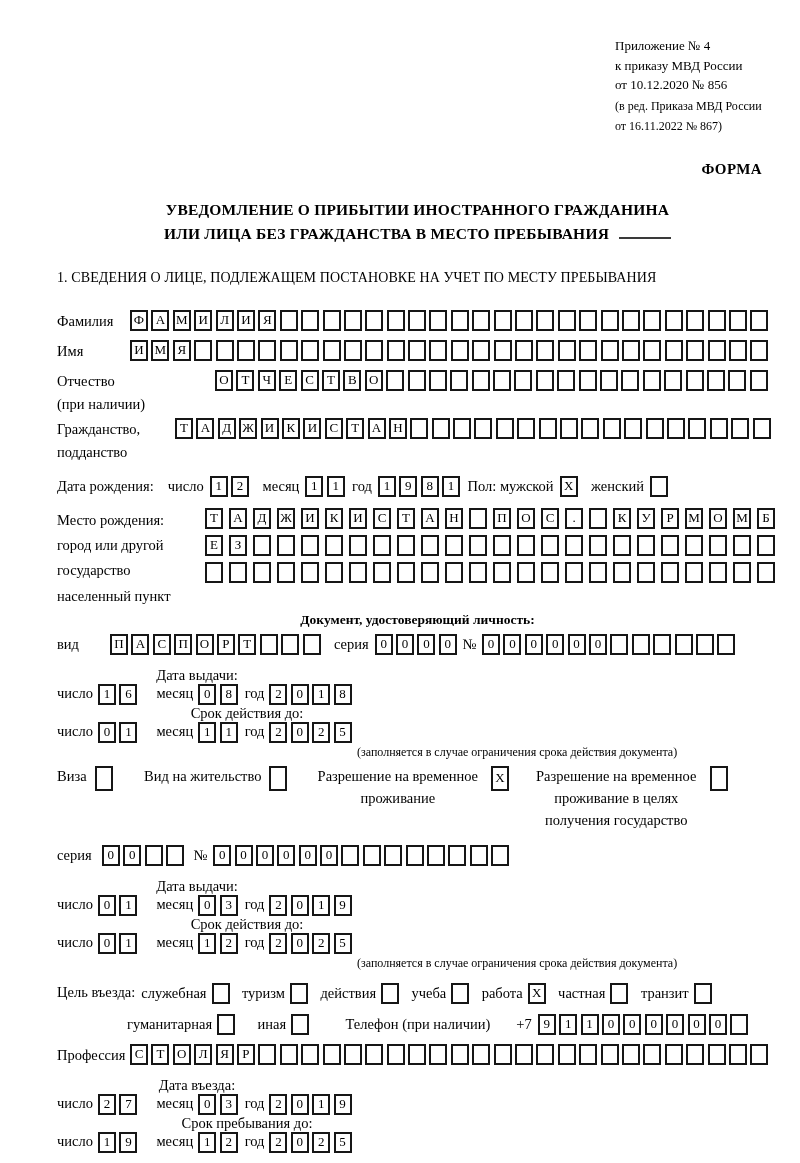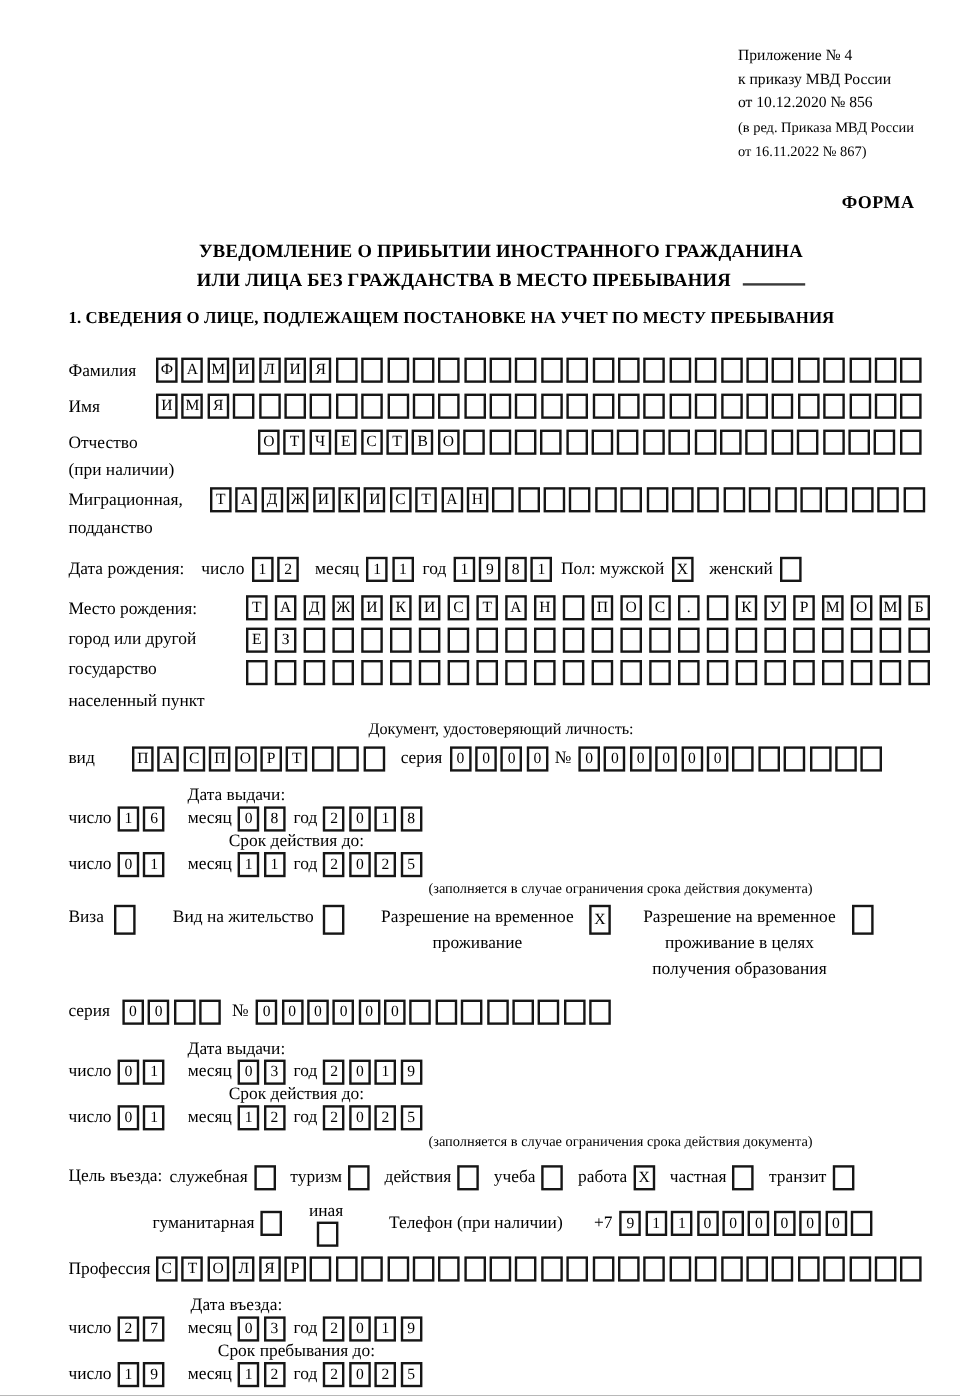--- a/index.html
+++ b/index.html
@@ -7,21 +7,21 @@
   .page {
     width:800px; height:1163px; margin:0 auto; background:#ffffff;
     font-family:"Liberation Serif", serif; color:#000;
     padding:36px 22px 0 57px; overflow:hidden; position:relative;
   }
   .refblock { margin-left:558px; width:205px; font-size:13px; line-height:1.5; }
   .refblock .sub { font-size:12px; margin-top:2px; }
   .forma { text-align:right; font-weight:bold; font-size:15px; margin:26px 16px 0 0; letter-spacing:0.4px; }
   .title { text-align:center; font-weight:bold; font-size:15.5px; margin-top:20px; line-height:1.55; letter-spacing:0.2px; }
   .blankline { display:inline-block; width:52px; border-bottom:2px solid #3a3a3a; margin-left:10px; vertical-align:baseline; }
-  .sec { font-weight:bold; font-size:14px; margin-top:12px; letter-spacing:0.1px; }
+  .sec { font-weight:normal; font-size:14px; margin-top:24px; letter-spacing:0.1px; }
 
   .row { display:flex; align-items:flex-start; margin-top:7px; }
   .lbl { font-size:14.5px; line-height:1.6; flex-shrink:0; }
   .cells { white-space:nowrap; display:inline-block; }
   .cell {
     display:inline-block; width:18px; height:21px; border:2px solid #161616;
     margin-right:3.4px; text-align:center; font-size:13px; line-height:16px;
     vertical-align:middle;
   }
   .cells.sparse .cell { margin-right:6px; }
@@ -88,21 +88,21 @@
   <div class="row">
     <div class="lbl" style="width:158px;">
       <div>Отчество</div>
       <div>(при наличии)</div>
     </div>
     <div class="cells"><span class="cell">О</span><span class="cell">Т</span><span class="cell">Ч</span><span class="cell">Е</span><span class="cell">С</span><span class="cell">Т</span><span class="cell">В</span><span class="cell">О</span><span class="cell"></span><span class="cell"></span><span class="cell"></span><span class="cell"></span><span class="cell"></span><span class="cell"></span><span class="cell"></span><span class="cell"></span><span class="cell"></span><span class="cell"></span><span class="cell"></span><span class="cell"></span><span class="cell"></span><span class="cell"></span><span class="cell"></span><span class="cell"></span><span class="cell"></span><span class="cell"></span></div>
   </div>
 
   <div class="row" style="margin-top:2px;">
     <div class="lbl" style="width:118px;">
-      <div>Миграционная,</div>
+      <div>Гражданство,</div>
       <div>подданство</div>
     </div>
     <div class="cells"><span class="cell">Т</span><span class="cell">А</span><span class="cell">Д</span><span class="cell">Ж</span><span class="cell">И</span><span class="cell">К</span><span class="cell">И</span><span class="cell">С</span><span class="cell">Т</span><span class="cell">А</span><span class="cell">Н</span><span class="cell"></span><span class="cell"></span><span class="cell"></span><span class="cell"></span><span class="cell"></span><span class="cell"></span><span class="cell"></span><span class="cell"></span><span class="cell"></span><span class="cell"></span><span class="cell"></span><span class="cell"></span><span class="cell"></span><span class="cell"></span><span class="cell"></span><span class="cell"></span><span class="cell"></span></div>
   </div>
 
   <div class="row" style="margin-top:9px; align-items:center;">
     <span class="lbl">Дата рождения:</span>
     <span class="inlbl" style="margin-left:14px;">число</span>
     <span class="cells"><span class="cell">1</span><span class="cell">2</span></span>
     <span class="inlbl">месяц</span>
@@ -122,21 +122,21 @@
       <div>государство</div>
       <div>населенный пункт</div>
     </div>
     <div>
       <div class="cells sparse" style="display:block; margin-bottom:6px;"><span class="cell">Т</span><span class="cell">А</span><span class="cell">Д</span><span class="cell">Ж</span><span class="cell">И</span><span class="cell">К</span><span class="cell">И</span><span class="cell">С</span><span class="cell">Т</span><span class="cell">А</span><span class="cell">Н</span><span class="cell"></span><span class="cell">П</span><span class="cell">О</span><span class="cell">С</span><span class="cell">.</span><span class="cell"></span><span class="cell">К</span><span class="cell">У</span><span class="cell">Р</span><span class="cell">М</span><span class="cell">О</span><span class="cell">М</span><span class="cell">Б</span></div>
       <div class="cells sparse" style="display:block; margin-bottom:6px;"><span class="cell">Е</span><span class="cell">З</span><span class="cell"></span><span class="cell"></span><span class="cell"></span><span class="cell"></span><span class="cell"></span><span class="cell"></span><span class="cell"></span><span class="cell"></span><span class="cell"></span><span class="cell"></span><span class="cell"></span><span class="cell"></span><span class="cell"></span><span class="cell"></span><span class="cell"></span><span class="cell"></span><span class="cell"></span><span class="cell"></span><span class="cell"></span><span class="cell"></span><span class="cell"></span><span class="cell"></span></div>
       <div class="cells sparse" style="display:block;"><span class="cell"></span><span class="cell"></span><span class="cell"></span><span class="cell"></span><span class="cell"></span><span class="cell"></span><span class="cell"></span><span class="cell"></span><span class="cell"></span><span class="cell"></span><span class="cell"></span><span class="cell"></span><span class="cell"></span><span class="cell"></span><span class="cell"></span><span class="cell"></span><span class="cell"></span><span class="cell"></span><span class="cell"></span><span class="cell"></span><span class="cell"></span><span class="cell"></span><span class="cell"></span><span class="cell"></span></div>
     </div>
   </div>
 
-  <div style="text-align:center; font-weight:normal; font-size:13.5px; margin-top:3px;">Документ, удостоверяющий личность:</div>
+  <div style="text-align:center; font-weight:bold; font-size:13.5px; margin-top:3px;">Документ, удостоверяющий личность:</div>
 
   <div class="row" style="margin-top:4px; align-items:center;">
     <span class="lbl" style="width:53px;">вид</span>
     <span class="cells"><span class="cell">П</span><span class="cell">А</span><span class="cell">С</span><span class="cell">П</span><span class="cell">О</span><span class="cell">Р</span><span class="cell">Т</span><span class="cell"></span><span class="cell"></span><span class="cell"></span></span>
     <span class="inlbl">серия</span>
     <span class="cells"><span class="cell">0</span><span class="cell">0</span><span class="cell">0</span><span class="cell">0</span></span>
     <span class="inlbl" style="margin-left:2px;">№</span>
     <span class="cells"><span class="cell">0</span><span class="cell">0</span><span class="cell">0</span><span class="cell">0</span><span class="cell">0</span><span class="cell">0</span><span class="cell"></span><span class="cell"></span><span class="cell"></span><span class="cell"></span><span class="cell"></span><span class="cell"></span></span>
   </div>
 
@@ -168,21 +168,21 @@
     </div>
     <div class="perm-item" style="margin-left:28px;">
       <div class="perm-lbl">Вид на жительство</div>
       <span class="cells big"><span class="cell"></span></span>
     </div>
     <div class="perm-item" style="margin-left:22px;">
       <div class="perm-lbl c" style="width:170px;">Разрешение на временное проживание</div>
       <span class="cells big"><span class="cell">X</span></span>
     </div>
     <div class="perm-item" style="margin-left:18px;">
-      <div class="perm-lbl c" style="width:172px;">Разрешение на временное проживание в целях получения образования</div>
+      <div class="perm-lbl c" style="width:172px;">Разрешение на временное проживание в целях получения государство</div>
       <span class="cells big"><span class="cell"></span></span>
     </div>
   </div>
 
   <div class="row" style="margin-top:12px; align-items:center;">
     <span class="lbl">серия</span>
     <span class="cells" style="margin-left:10px;"><span class="cell">0</span><span class="cell">0</span><span class="cell"></span><span class="cell"></span></span>
     <span class="inlbl" style="margin-left:6px;">№</span>
     <span class="cells"><span class="cell">0</span><span class="cell">0</span><span class="cell">0</span><span class="cell">0</span><span class="cell">0</span><span class="cell">0</span><span class="cell"></span><span class="cell"></span><span class="cell"></span><span class="cell"></span><span class="cell"></span><span class="cell"></span><span class="cell"></span><span class="cell"></span></span>
   </div>
@@ -237,21 +237,21 @@
         <span class="plbl">транзит</span>
         <span class="cells"><span class="cell"></span></span>
       </span>
   </div>
 
   <div class="row" style="margin-top:8px; align-items:center; padding-left:70px;">
     <span class="pitem">
         <span class="plbl">гуманитарная</span>
         <span class="cells"><span class="cell"></span></span>
       </span>
-    <span class="pitem" style="margin-left:10px;flex-direction:column;">
+    <span class="pitem" style="margin-left:10px;">
         <span class="plbl">иная</span>
         <span class="cells"><span class="cell"></span></span>
       </span>
     <span class="lbl" style="margin-left:24px;">Телефон (при наличии)</span>
     <span class="lbl" style="margin-left:26px; margin-right:6px;">+7</span>
     <span class="cells"><span class="cell">9</span><span class="cell">1</span><span class="cell">1</span><span class="cell">0</span><span class="cell">0</span><span class="cell">0</span><span class="cell">0</span><span class="cell">0</span><span class="cell">0</span><span class="cell"></span></span>
   </div>
 
   <div class="row" style="margin-top:8px;">
     <div class="lbl" style="width:73px;">Профессия</div>

